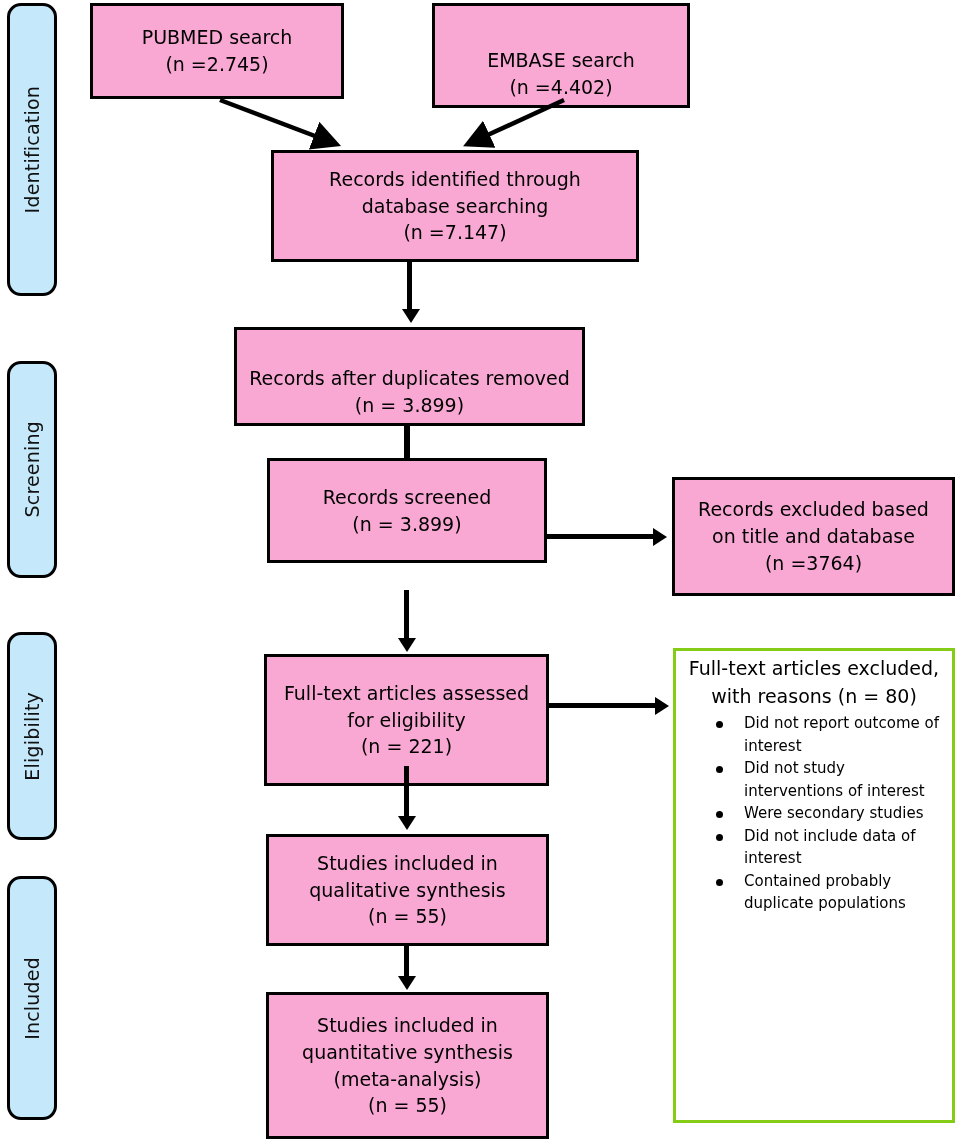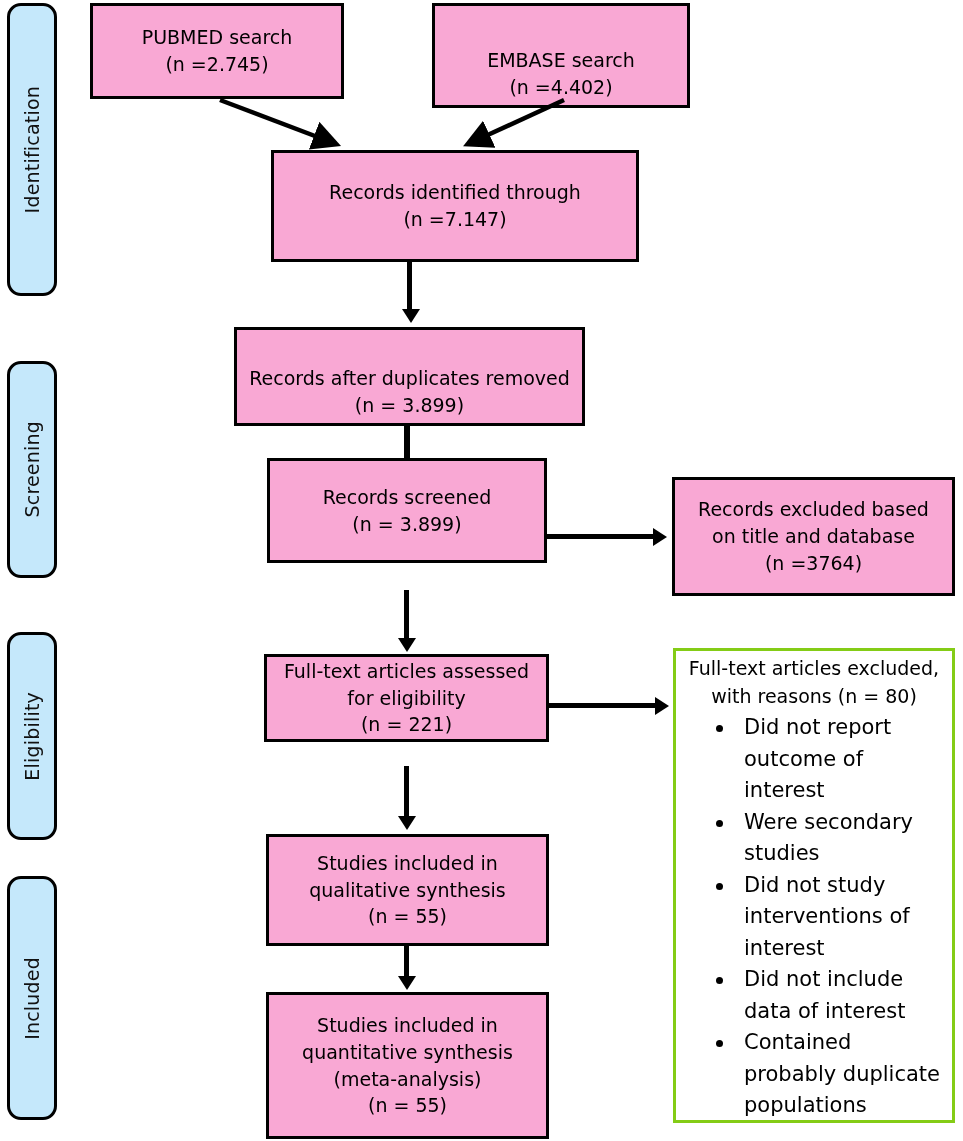--- a/index.html
+++ b/index.html
@@ -76,21 +76,21 @@
     text-align: center;
     white-space: nowrap;
   }
   .reasons-list {
     list-style: none;
     margin: 2px 0 0 0;
     padding: 0;
   }
   .reasons-list li {
     position: relative;
-    font-size: 21px;
+    font-size: 15px;
     line-height: 1.5;
     padding-left: 58px;
     margin: 0 0 0 0;
   }
   .reasons-list li .bullet-dot {
     position: absolute;
     left: 30px;
     top: 0.62em;
     width: 7px;
     height: 7px;
@@ -167,20 +167,21 @@
       <marker id="ah" markerWidth="7" markerHeight="7" refX="5.2" refY="3.3" orient="auto" markerUnits="strokeWidth">
         <path d="M0,0 L6.4,3.3 L0,6.6 z" fill="#000000"></path>
       </marker>
     </defs>
     <line x1="220" y1="5" x2="336" y2="49" stroke="#000000" stroke-width="4.5" marker-end="url(#ah)"></line>
     <line x1="564" y1="5" x2="468" y2="49" stroke="#000000" stroke-width="4.5" marker-end="url(#ah)"></line>
   </svg>
 
   <div class="flow-box" style="left:227px; top:150px; width:368px; height:112px;margin-left:44px;">
     <div class="line">Records identified through</div>
+    <div class="line">database searching</div>
     <div class="line">(n =7.147)</div>
   </div>
 
   <div class="conn">
     <div class="vline" style="left:407px; top:262px; width:5px; height:49px;"></div>
     <div class="arrow-down" style="left:402px; top:309px;"></div>
   </div>
 
   <div class="flow-box" style="left:234px; top:327px; width:351px; height:99px;justify-content:flex-end;">
     <div class="line">Records after duplicates removed</div>
@@ -206,46 +207,46 @@
     <div class="line">Records excluded based</div>
     <div class="line">on title and database</div>
     <div class="line">(n =3764)</div>
   </div>
 
   <div class="conn">
     <div class="vline" style="left:404px; top:590px; width:5px; height:50px;"></div>
     <div class="arrow-down" style="left:398px; top:638px;"></div>
   </div>
 
-  <div class="flow-box" style="left:264px; top:654px; width:285px; height:88px;">
+  <div class="flow-box" style="left:264px; top:654px; width:285px; height:132px;">
     <div class="line">Full-text articles assessed</div>
     <div class="line">for eligibility</div>
     <div class="line">(n = 221)</div>
   </div>
 
   <div class="conn">
     <div class="hline" style="left:549px; top:703px; width:108px; height:5px;"></div>
     <div class="arrow-right" style="left:655px; top:697px;"></div>
   </div>
 
   <div class="reasons-box" style="left:673px; top:648px; width:282px; height:475px;">
     <div class="headline">Full-text articles excluded,</div>
     <div class="headline">with reasons (n = 80)</div>
     <ul class="reasons-list">
       <li>
         <span class="bullet-dot"></span>
         <span>Did not report outcome of interest</span>
       </li>
       <li>
         <span class="bullet-dot"></span>
+        <span>Did not study interventions of interest</span>
+      </li>
+      <li>
+        <span class="bullet-dot"></span>
         <span>Were secondary studies</span>
-      </li>
-      <li>
-        <span class="bullet-dot"></span>
-        <span>Did not study interventions of interest</span>
       </li>
       <li>
         <span class="bullet-dot"></span>
         <span>Did not include data of interest</span>
       </li>
       <li>
         <span class="bullet-dot"></span>
         <span>Contained probably duplicate populations</span>
       </li>
     </ul>

